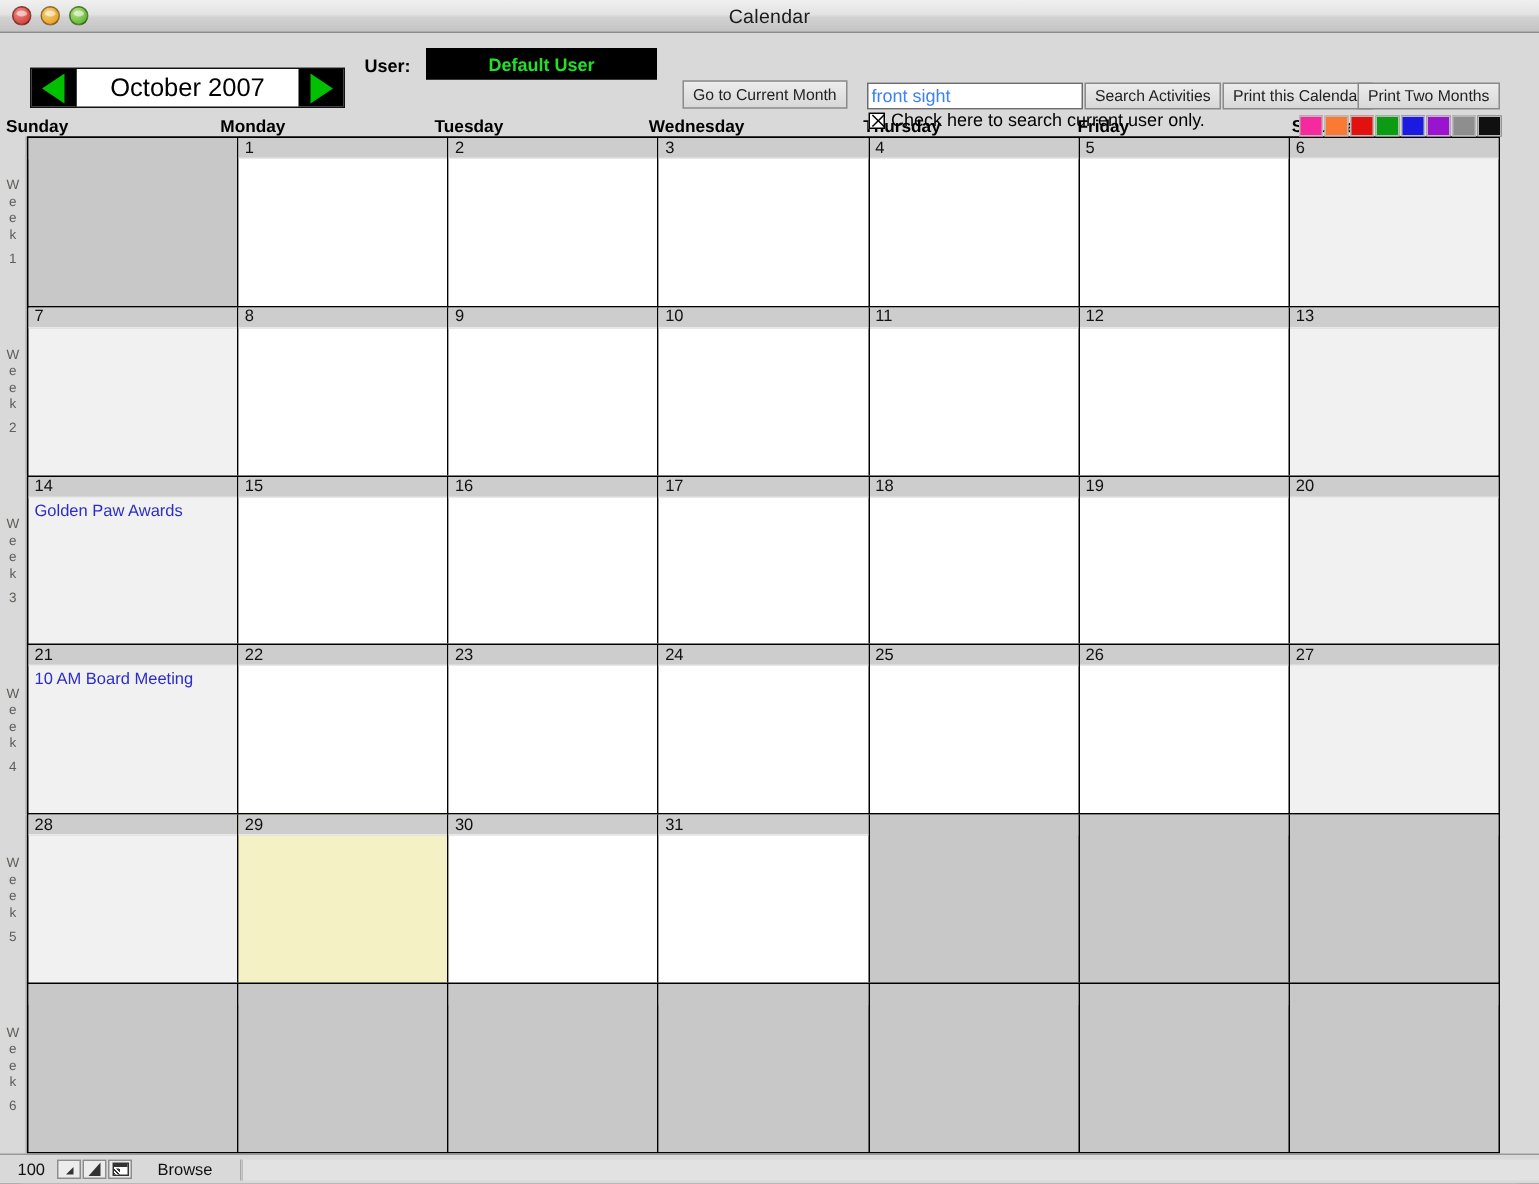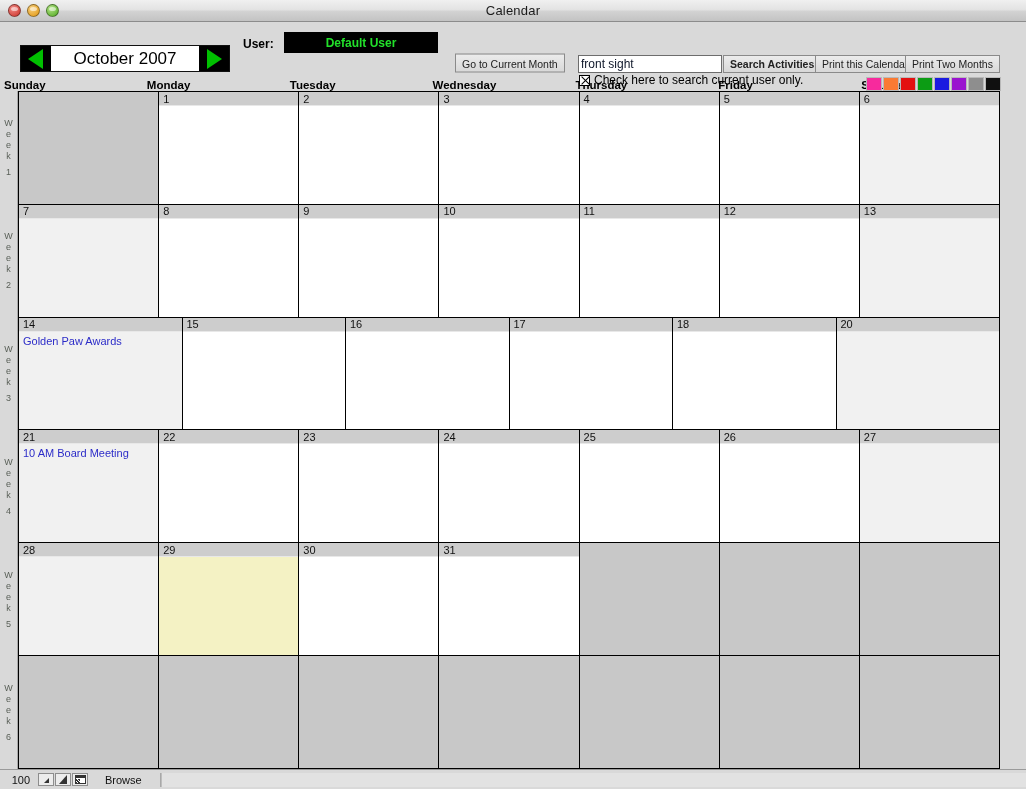--- a/index.html
+++ b/index.html
@@ -99,25 +99,25 @@
     padding: 0 6px; height: 18px;
     cursor: default;
   }
   #goto-current { position: absolute; left: 455px; top: 41px; transform: translateY(-50%); height: 19px; text-align: right; }
 
   
   #search-input {
     position: absolute; left: 578px; top: 33px;
     width: 144px; height: 18px;
     background: #fff; border: 1px solid #6d6d6d;
-    font-size: 12px; color: #0f172a;
+    font-size: 12px; color: #3b82f6;
     padding: 0 2px; line-height: 16px;
     font-family: "Liberation Sans", sans-serif;
   }
-  #btn-search  { position: absolute; left: 723px; top: 33px; font-weight: bold; }
+  #btn-search  { position: absolute; left: 723px; top: 33px; }
   #btn-print1  { position: absolute; left: 815px; top: 33px; }
   #btn-print2  { position: absolute; left: 905px; top: 33px; }
 
   
   #chk-row {
     position: absolute; left: 579px; top: 51px;
     display: flex; align-items: center; gap: 4px;
     font-size: 12px; color: #000;
   }
   #chk-box {
@@ -454,20 +454,24 @@
           <div class="day-cell">
             <div class="date-head">16</div>
             <div class="day-body"></div>
           </div>
           <div class="day-cell">
             <div class="date-head">17</div>
             <div class="day-body"></div>
           </div>
           <div class="day-cell">
             <div class="date-head">18</div>
+            <div class="day-body"></div>
+          </div>
+          <div class="day-cell">
+            <div class="date-head">19</div>
             <div class="day-body"></div>
           </div>
           <div class="day-cell weekend-bg">
             <div class="date-head">20</div>
             <div class="day-body"></div>
           </div>
         </div>
         <div class="week-row">
           <div class="day-cell weekend-bg">
             <div class="date-head">21</div>

